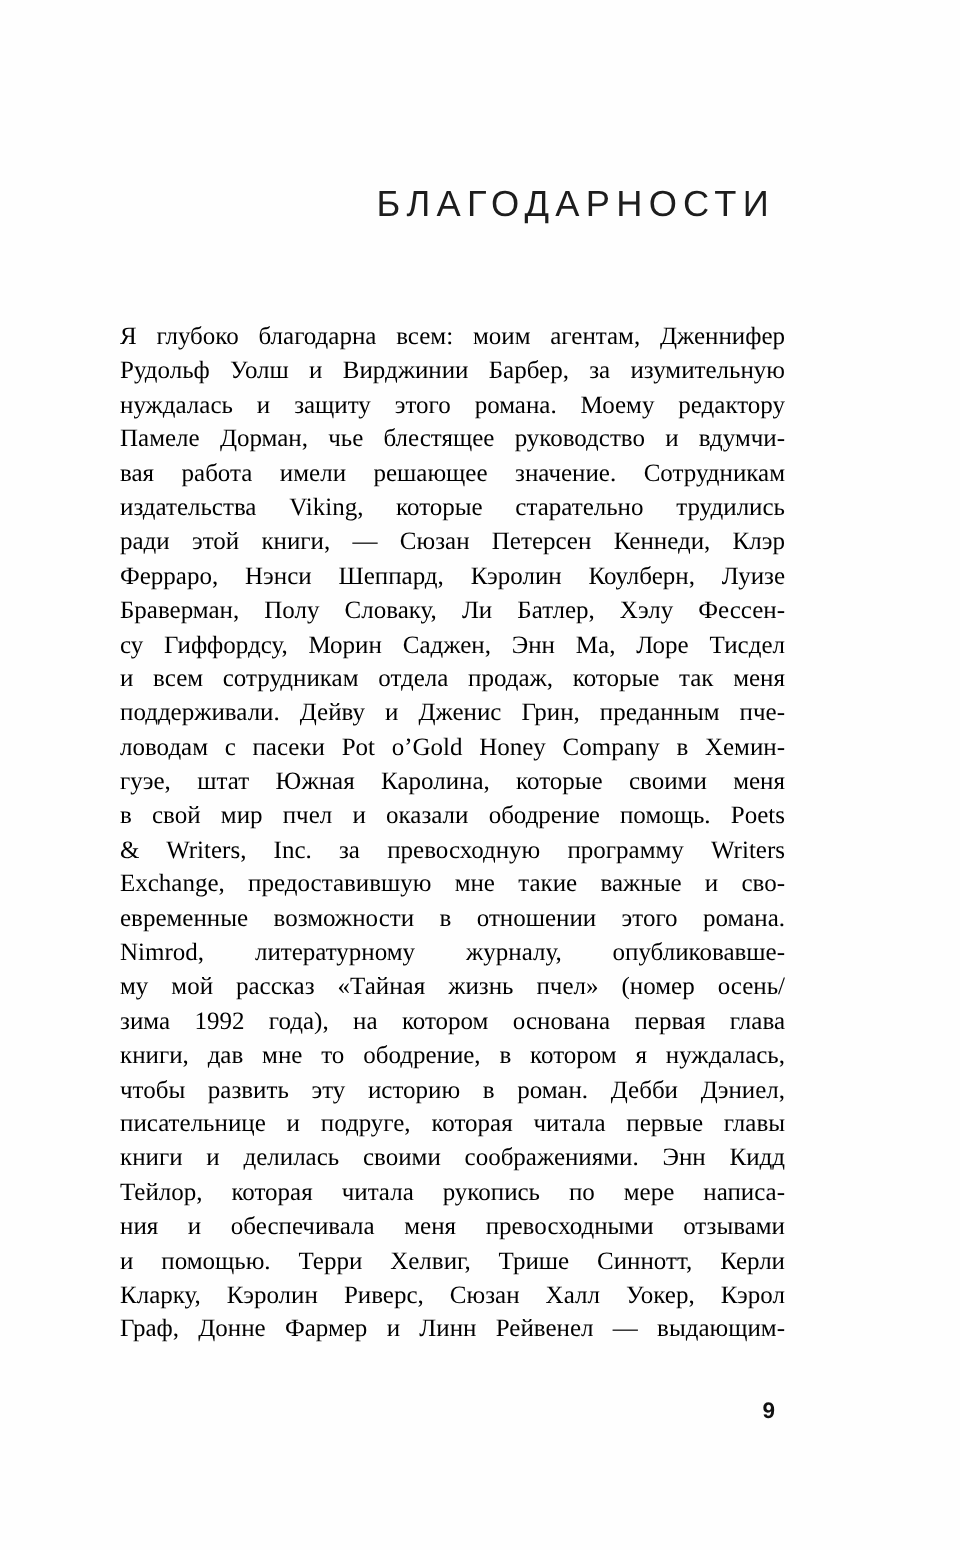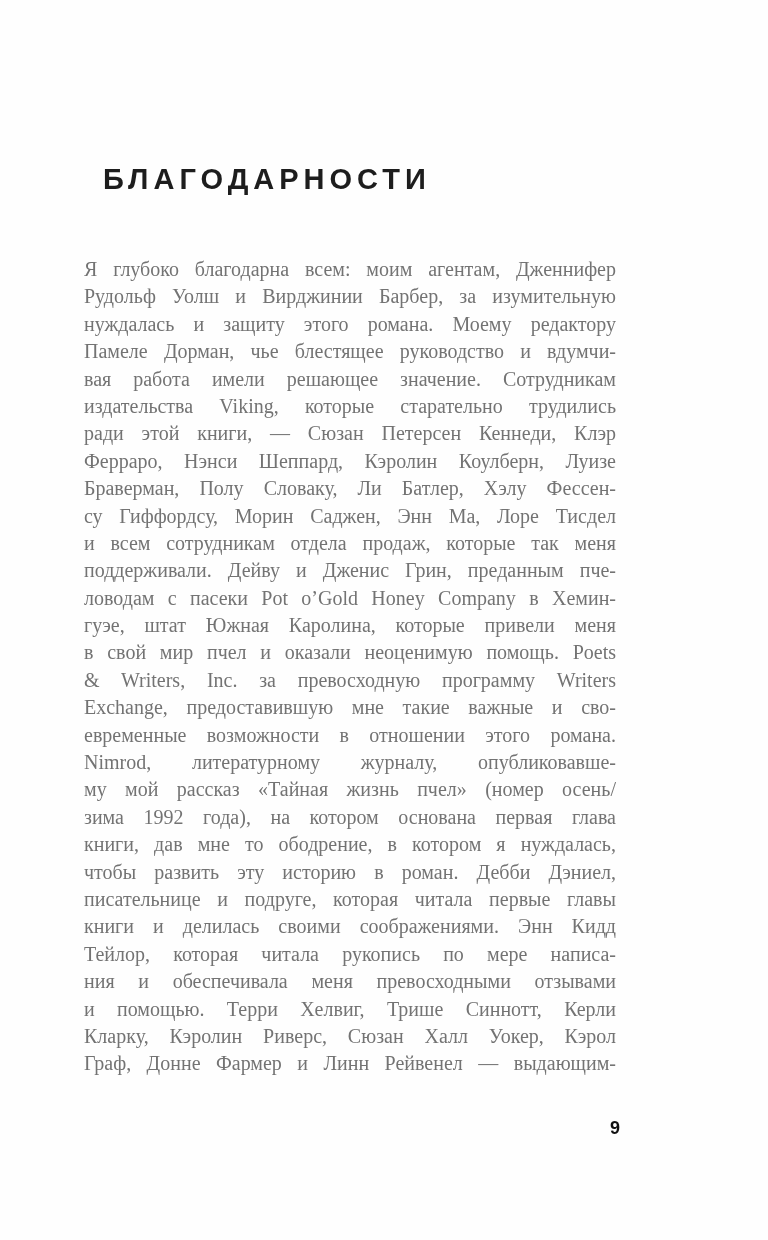--- a/index.html
+++ b/index.html
@@ -14,36 +14,36 @@
     background: #fefefe;
     color: #141414;
     font-family: "Liberation Serif", serif;
     overflow: hidden;
   }
   .heading {
     position: absolute;
     top: 148px;
     left: 88px;
     width: 532px;
-    margin: 15px;
-    text-align: left;
+    margin: 0;
+    text-align: right;
     font-family: "Liberation Sans", sans-serif;
-    font-weight: 700;
+    font-weight: 400;
     font-size: 29px;
     letter-spacing: 5px;
     color: #1d1d1d;
   }
   .body-text {
     position: absolute;
     top: 256px;
-    left: 84px;
+    left: 96px;
     width: 532px;
     font-size: 20px;
     line-height: 27.4px;
-    color: #737373;
+    color: #000000;
   }
   .line {
     text-align: justify;
     text-align-last: justify;
     height: 27.4px;
     overflow: hidden;
   }
   .page-number {
     position: absolute;
     top: 1118px;
@@ -69,22 +69,22 @@
       <div class="line">Памеле Дорман, чье блестящее руководство и вдумчи-</div>
       <div class="line">вая работа имели решающее значение. Сотрудникам</div>
       <div class="line">издательства Viking, которые старательно трудились</div>
       <div class="line">ради этой книги, — Сюзан Петерсен Кеннеди, Клэр</div>
       <div class="line">Ферраро, Нэнси Шеппард, Кэролин Коулберн, Луизе</div>
       <div class="line">Браверман, Полу Словаку, Ли Батлер, Хэлу Фессен-</div>
       <div class="line">су Гиффордсу, Морин Саджен, Энн Ма, Лоре Тисдел</div>
       <div class="line">и всем сотрудникам отдела продаж, которые так меня</div>
       <div class="line">поддерживали. Дейву и Дженис Грин, преданным пче-</div>
       <div class="line">ловодам с пасеки Pot o’Gold Honey Company в Хемин-</div>
-      <div class="line">гуэе, штат Южная Каролина, которые привели меня</div>
-      <div class="line">в свой мир пчел и оказали неоценимую помощь. Poets</div>
+      <div class="line">гуэе, штат Южная Каролина, которые своими меня</div>
+      <div class="line">в свой мир пчел и оказали ободрение помощь. Poets</div>
       <div class="line">&amp; Writers, Inc. за превосходную программу Writers</div>
       <div class="line">Exchange, предоставившую мне такие важные и сво-</div>
       <div class="line">евременные возможности в отношении этого романа.</div>
       <div class="line">Nimrod, литературному журналу, опубликовавше-</div>
       <div class="line">му мой рассказ «Тайная жизнь пчел» (номер осень/</div>
       <div class="line">зима 1992 года), на котором основана первая глава</div>
       <div class="line">книги, дав мне то ободрение, в котором я нуждалась,</div>
       <div class="line">чтобы развить эту историю в роман. Дебби Дэниел,</div>
       <div class="line">писательнице и подруге, которая читала первые главы</div>
       <div class="line">книги и делилась своими соображениями. Энн Кидд</div>

